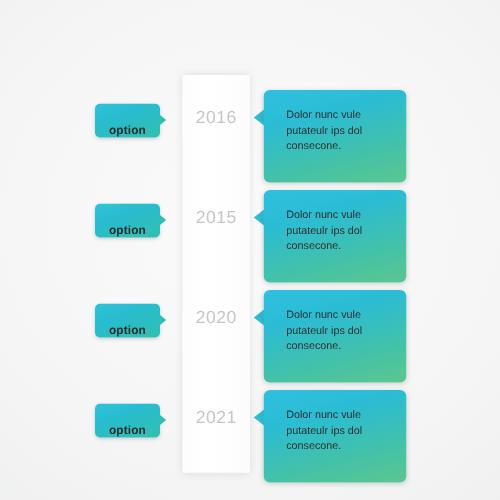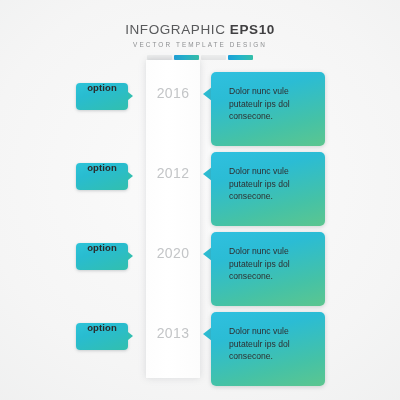--- a/index.html
+++ b/index.html
@@ -105,21 +105,21 @@
   .option-btn {
     position: absolute;
     left: 0;
     top: 0;
     width: 52px;
     height: 27px;
     border-radius: 4px;
     background: linear-gradient(160deg, #2ec4d8 0%, #28bcd0 35%, #32bfae 100%);
     box-shadow: 0 1px 3px rgba(100,110,115,0.30);
     display: flex;
-    align-items: flex-start;
+    align-items: flex-end;
     justify-content: center;
   }
   .option-label {
     font-size: 9.5px;
     font-weight: 700;
     color: #2b2b2b;
     letter-spacing: 0.1px;
     line-height: 10px;
   }
   .option-arrow {
@@ -181,30 +181,20 @@
     border-top: 7px solid transparent;
     border-bottom: 7px solid transparent;
     border-right: 9px solid #2cbdd3;
   }
 </style>
 </head>
 <body>
 
 <div id="canvas">
 
-  <div id="header">
-    <div class="title"><span>INFOGRAPHIC </span><span class="bold">EPS10</span></div>
-    <div class="subtitle">VECTOR TEMPLATE DESIGN</div>
-    <div id="header-bars">
-      <div class="hbar gray"></div>
-      <div class="hbar accent"></div>
-      <div class="hbar gray"></div>
-      <div class="hbar accent"></div>
-    </div>
-  </div>
 
   <div id="timeline-strip"></div>
 
   <div class="row r0">
     <div class="option-wrap">
       <div class="option-btn">
         <span class="option-label">option</span>
       </div>
       <div class="option-arrow"></div>
     </div>
@@ -219,21 +209,21 @@
     </div>
   </div>
 
   <div class="row r1">
     <div class="option-wrap">
       <div class="option-btn">
         <span class="option-label">option</span>
       </div>
       <div class="option-arrow"></div>
     </div>
-    <div class="year">2012</div>
+    <div class="year">2015</div>
     <div class="bubble-wrap">
       <div class="bubble-arrow"></div>
       <div class="bubble">
         <div class="bubble-text">Dolor  nunc vule
 putateulr ips dol
 consecone.</div>
       </div>
     </div>
   </div>
 
@@ -255,21 +245,21 @@
     </div>
   </div>
 
   <div class="row r3">
     <div class="option-wrap">
       <div class="option-btn">
         <span class="option-label">option</span>
       </div>
       <div class="option-arrow"></div>
     </div>
-    <div class="year">2013</div>
+    <div class="year">2021</div>
     <div class="bubble-wrap">
       <div class="bubble-arrow"></div>
       <div class="bubble">
         <div class="bubble-text">Dolor  nunc vule
 putateulr ips dol
 consecone.</div>
       </div>
     </div>
   </div>
 

